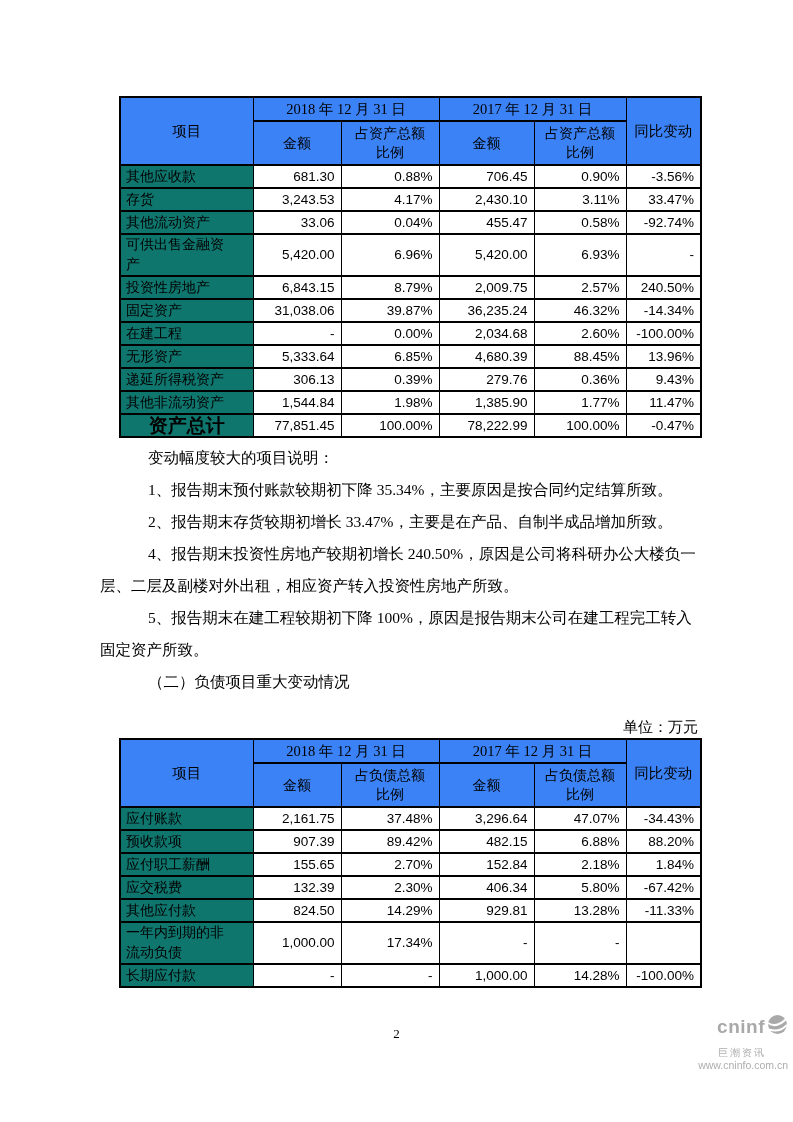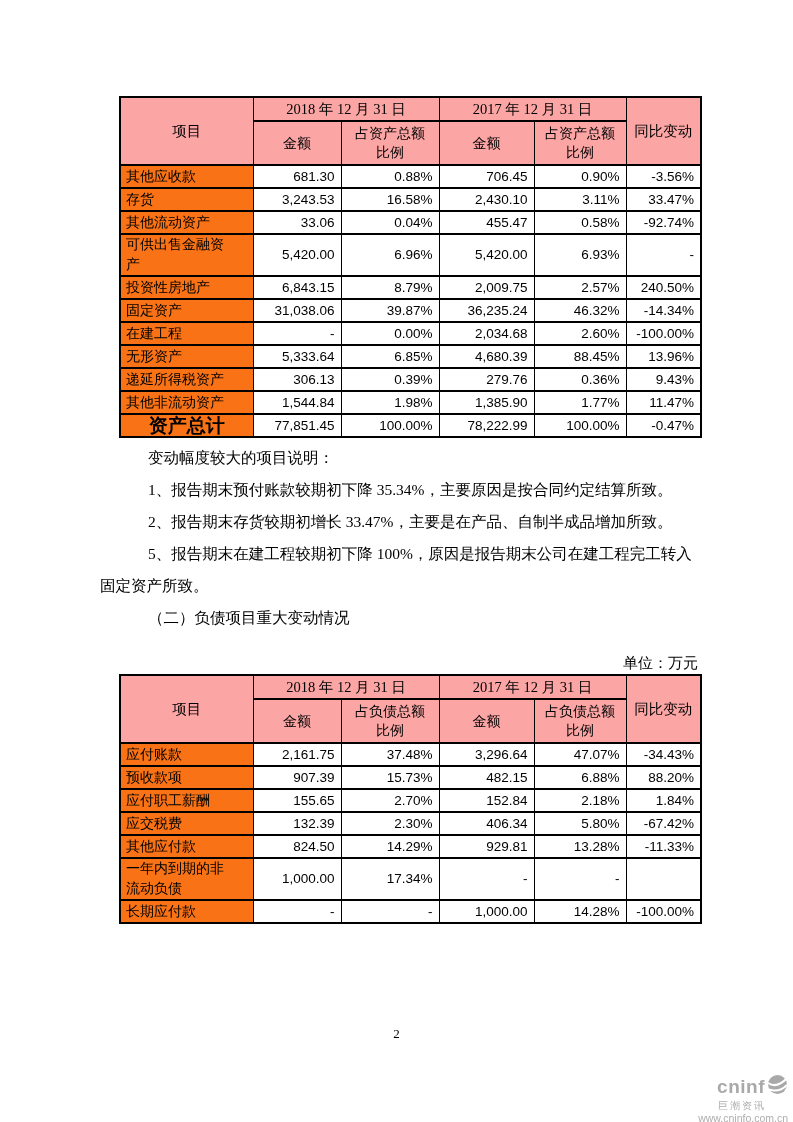--- a/index.html
+++ b/index.html
@@ -14,27 +14,27 @@
   
   table.fin {
     border-collapse:collapse; table-layout:fixed;
     width:581px; margin-left:19px; border:2px solid #000;
   }
   .fin th, .fin td {
     border:solid #000; border-width:2px 1px;
     padding:0 5px; overflow:hidden;
   }
   .fin th {
-    background:#fca5a5; font-weight:normal; text-align:center;
+    background:#3b82f6; font-weight:normal; text-align:center;
     font-size:14px; line-height:19px;
   }
   .fin tr.h1 th { height:22px; font-size:14.5px; }
   .fin tr.h2 th { height:42px; }
   .fin td { height:21px; font-size:14px; line-height:20px; background:#fff; }
-  .fin td.lbl { background:#f97316; text-align:left; }
+  .fin td.lbl { background:#0f766e; text-align:left; }
   .fin td.num {
     text-align:right; font-family:"Liberation Sans","DejaVu Sans",sans-serif;
     font-size:13.5px; padding-right:6px;
   }
   .fin tr.total td.lbl { text-align:center; font-weight:bold; font-size:19px; }
   .wrap { white-space:pre-line; }
 
   
   .bodytext { margin-top:4px; font-size:15.5px; line-height:32px; }
   .bodytext p { margin:0; text-indent:48px; }
@@ -42,29 +42,29 @@
     text-align:right; font-size:15px; line-height:22px;
     margin:18px 2px 0 0; height:22px;
   }
 
   
   .page-number {
     position:absolute; top:1026px; left:0; width:793px;
     text-align:center; font-size:13px;
   }
   .footer-logo {
-    position:absolute; top:1074px; right:5px; width:110px;
+    position:absolute; top:1014px; right:5px; width:110px;
     color:#a9a9a9; text-align:right; line-height:1;
   }
   .logo-line1 { display:flex; align-items:center; justify-content:flex-end; gap:2px; }
   .logo-brand {
     font-family:"Liberation Sans","DejaVu Sans",sans-serif;
     font-weight:bold; font-size:19px; letter-spacing:0.5px; color:#a9a9a9;
   }
-  .logo-cn { font-size:10px; letter-spacing:2px; margin:3px 22px 2px 0; color:#adadad; }
+  .logo-cn { font-size:10px; letter-spacing:2px; margin:10px 22px 2px 0; color:#adadad; }
   .logo-url {
     font-family:"Liberation Sans","DejaVu Sans",sans-serif;
     font-size:10.5px; color:#adadad;
   }
 </style>
 </head>
 <body>
 
 <div class="page">
   <div class="content">
@@ -101,21 +101,21 @@
             <td class="num">681.30</td>
             <td class="num">0.88%</td>
             <td class="num">706.45</td>
             <td class="num">0.90%</td>
             <td class="num">-3.56%</td>
           </tr>
 
           <tr>
             <td class="lbl wrap">存货</td>
             <td class="num">3,243.53</td>
-            <td class="num">16.58%</td>
+            <td class="num">4.17%</td>
             <td class="num">2,430.10</td>
             <td class="num">3.11%</td>
             <td class="num">33.47%</td>
           </tr>
 
           <tr>
             <td class="lbl wrap">其他流动资产</td>
             <td class="num">33.06</td>
             <td class="num">0.04%</td>
             <td class="num">455.47</td>
@@ -201,20 +201,21 @@
 
     <div class="bodytext">
       <p>变动幅度较大的项目说明：</p>
       <div>
 
           <p>1、报告期末预付账款较期初下降 35.34%，主要原因是按合同约定结算所致。</p>
 
           <p>2、报告期末存货较期初增长 33.47%，主要是在产品、自制半成品增加所致。</p>
 
 
+          <p>4、报告期末投资性房地产较期初增长 240.50%，原因是公司将科研办公大楼负一层、二层及副楼对外出租，相应资产转入投资性房地产所致。</p>
 
           <p>5、报告期末在建工程较期初下降 100%，原因是报告期末公司在建工程完工转入固定资产所致。</p>
         </div>
       <p>（二）负债项目重大变动情况</p>
     </div>
 
     <div class="unit-line">单位：万元</div>
 
     <table class="fin">
       <colgroup>
@@ -248,21 +249,21 @@
             <td class="num">2,161.75</td>
             <td class="num">37.48%</td>
             <td class="num">3,296.64</td>
             <td class="num">47.07%</td>
             <td class="num">-34.43%</td>
           </tr>
 
           <tr>
             <td class="lbl wrap">预收款项</td>
             <td class="num">907.39</td>
-            <td class="num">15.73%</td>
+            <td class="num">89.42%</td>
             <td class="num">482.15</td>
             <td class="num">6.88%</td>
             <td class="num">88.20%</td>
           </tr>
 
           <tr>
             <td class="lbl wrap">应付职工薪酬</td>
             <td class="num">155.65</td>
             <td class="num">2.70%</td>
             <td class="num">152.84</td>

